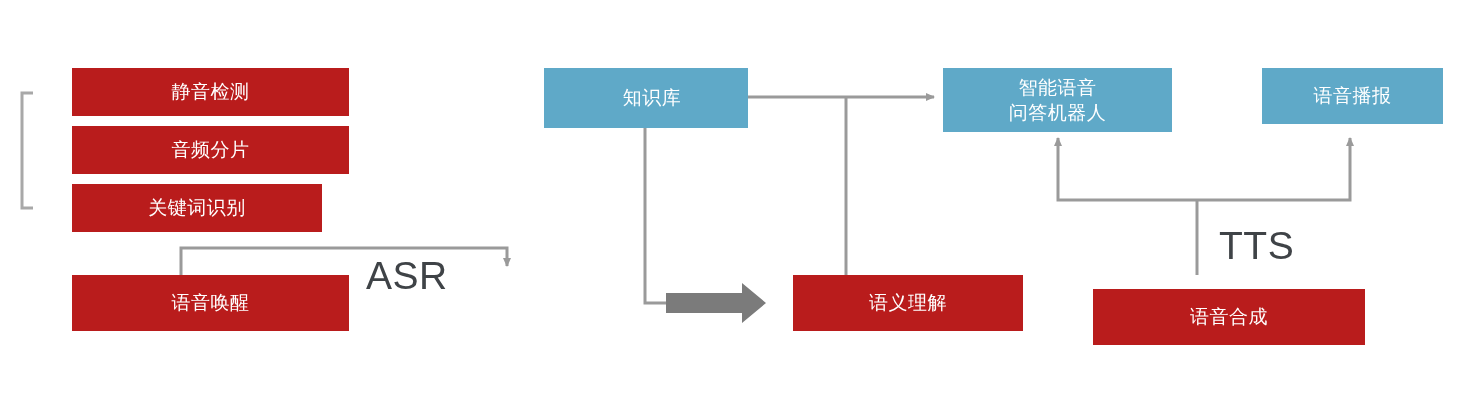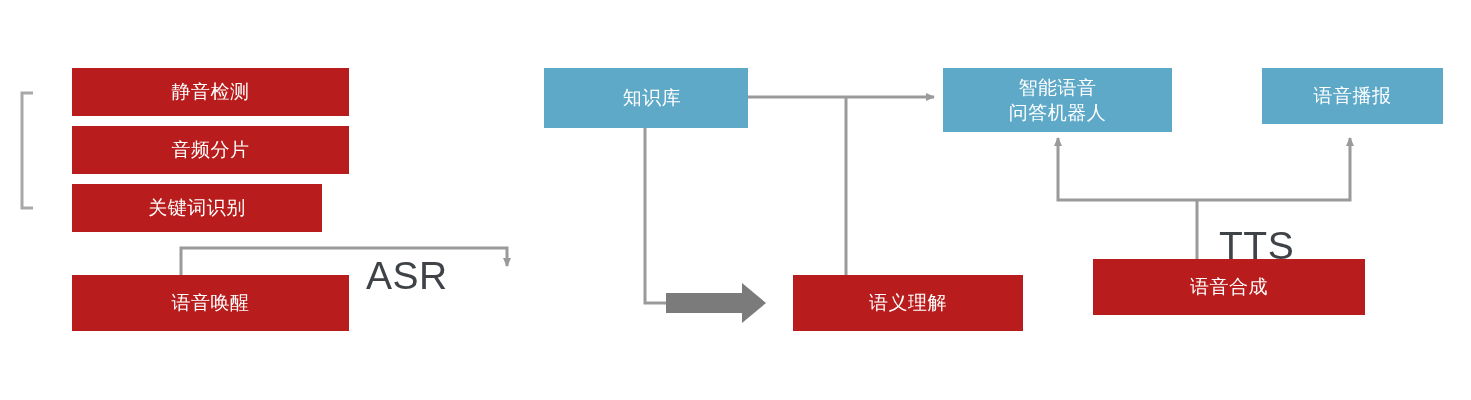--- a/index.html
+++ b/index.html
@@ -105,21 +105,21 @@
   <div class="node dark" style="left:41px;  top:275px; width:277px; height:56px;">语音唤醒</div>
 
 
   <div class="node light" style="left:544px; top:68px;  width:204px; height:60px;padding-left:12px;">知识库</div>
 
   <div class="node dark" style="left:762px; top:275px; width:230px; height:56px;">语义理解</div>
 
   <div class="node light" style="left:943px; top:68px;  width:229px; height:64px;">智能语音
 问答机器人</div>
 
-  <div class="node dark" style="left:1062px; top:259px; width:272px; height:56px;">语音合成</div>
+  <div class="node dark" style="left:1062px; top:289px; width:272px; height:56px;">语音合成</div>
 
   <div class="node light" style="left:1262px; top:68px;  width:181px; height:56px;">语音播报</div>
 
   <div class="edge-label" style="left:326px;  top:256px;margin-left:40px;">ASR</div>
 
   <div class="edge-label" style="left:1219px; top:226px;">TTS</div>
 
 </div>
 
 </body></html>

